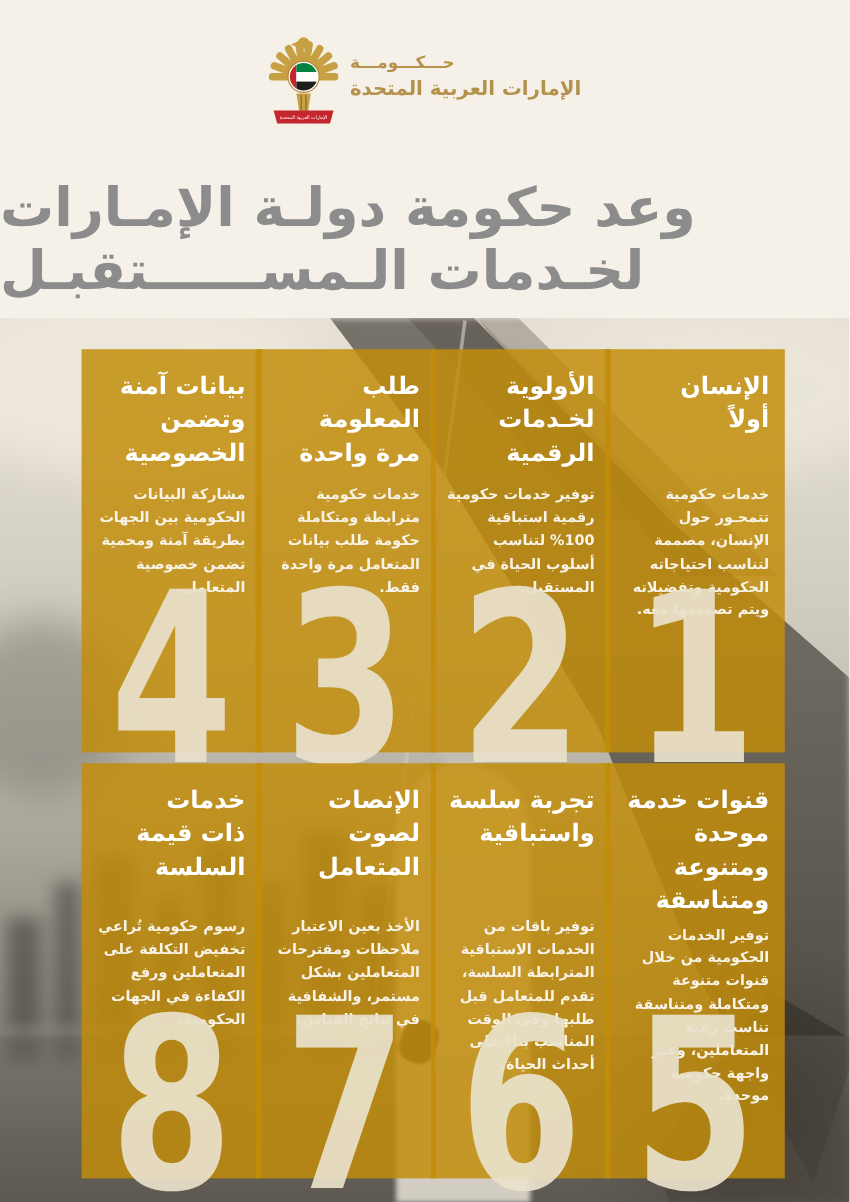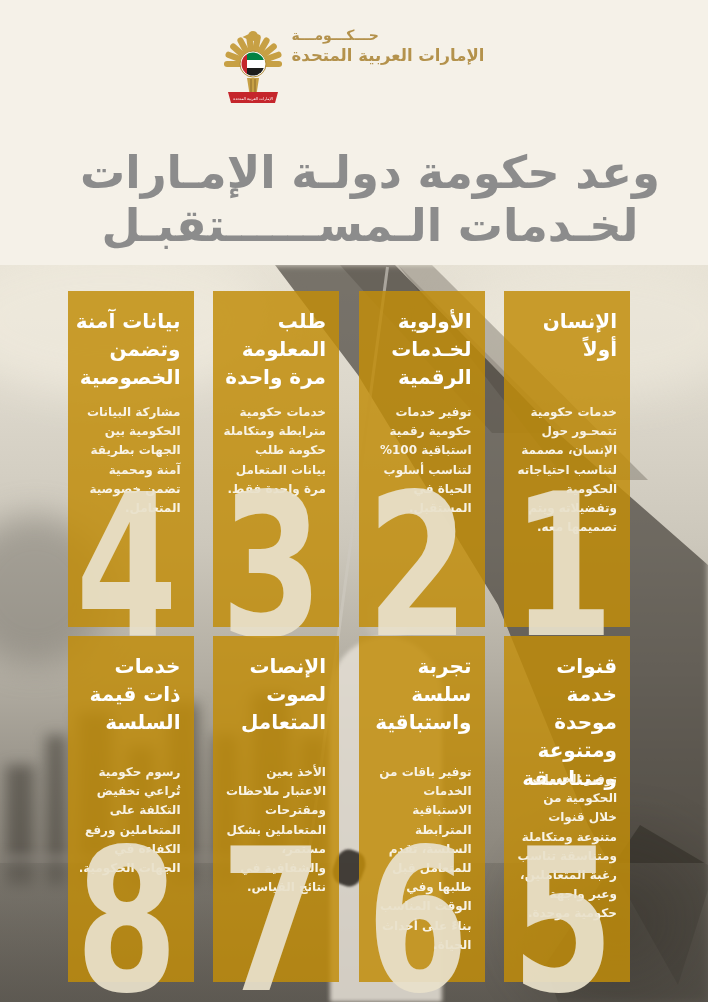--- a/index.html
+++ b/index.html
@@ -1,26 +1,26 @@
 <!DOCTYPE html>
 <html lang="ar"><head>
 <meta charset="utf-8">
 <style>
   html,body{margin:0;padding:0;}
   body{background:#ffffff;font-family:"DejaVu Sans",sans-serif;}
   .poster{position:relative;width:708px;height:1002px;margin:0 auto;background:#f5f1e8;overflow:hidden;}
 
   
-  .logo-row{position:absolute;top:26px;left:0;right:0;display:flex;justify-content:center;gap:10px;z-index:6;}
+  .logo-row{position:absolute;top:26px;left:0;right:0;display:flex;justify-content:center;align-items:center;gap:10px;z-index:6;}
   .logo-text{direction:rtl;text-align:left;color:#b4924c;line-height:1.35;}
   .logo-line1{font-size:14px;font-weight:bold;letter-spacing:1px;}
   .logo-line2{font-size:16.5px;font-weight:bold;}
 
   
-  .main-title{position:absolute;top:116px;left:0;right:16px;z-index:6;text-align:center;direction:rtl;color:#8c8c8c;font-weight:bold;font-size:45px;line-height:1.18;padding-left:48px;}
+  .main-title{position:absolute;top:116px;left:0;right:16px;z-index:6;text-align:left;direction:rtl;color:#8c8c8c;font-weight:bold;font-size:45px;line-height:1.18;}
 
   
   .photo{position:absolute;top:265px;left:0;width:708px;height:737px;overflow:hidden;
          background:linear-gradient(180deg,#e6e1d4 0%,#dcd7cb 18%,#ccc7bb 38%,#b3aea3 55%,#9b968c 68%,#8c877d 80%,#7f7a71 92%,#77726a 100%);}
   .shape{position:absolute;}
   .cloud1{left:-50px;top:-20px;width:320px;height:150px;background:#efeadd;border-radius:50%;filter:blur(20px);opacity:.85;}
   .cloud2{right:-40px;top:-10px;width:300px;height:140px;background:#ece7da;border-radius:50%;filter:blur(20px);opacity:.8;}
   .cloud3{left:-40px;top:250px;width:150px;height:150px;background:rgba(122,117,109,.5);border-radius:50%;filter:blur(16px);}
   .flag-main{left:0;top:0;width:708px;height:737px;background:rgba(52,47,40,.62);filter:blur(3px);
     clip-path:polygon(275px 0px,395px 0px,560px 170px,708px 300px,708px 625px,678px 720px,588px 560px,498px 340px,358px 110px);}
@@ -38,21 +38,21 @@
   .b5{left:168px;width:30px;height:182px;} .b6{left:214px;width:24px;height:150px;}
   .b7{left:252px;width:38px;height:192px;} .b8{left:300px;width:26px;height:148px;}
   .shoreline{left:0;top:588px;width:340px;height:12px;background:rgba(134,130,122,.55);filter:blur(4px);}
   .sea{left:0;top:598px;width:708px;height:139px;background:linear-gradient(180deg,rgba(106,102,94,.45),rgba(82,78,71,.7));}
   .person{left:330px;top:372px;width:112px;height:365px;background:rgba(226,221,211,.88);border-radius:56px 56px 0 0;filter:blur(2px);}
   .person-head{left:366px;top:328px;width:42px;height:52px;background:rgba(196,191,181,.85);border-radius:50%;filter:blur(3px);}
   .hand{left:334px;top:585px;width:30px;height:36px;background:rgba(50,46,40,.9);border-radius:40%;transform:rotate(20deg);filter:blur(1px);}
   .corner-shade{right:-50px;bottom:-50px;width:280px;height:260px;background:radial-gradient(closest-side,rgba(40,36,30,.4),rgba(40,36,30,0));filter:blur(10px);}
 
   
-  .card{position:absolute;width:126px;background:rgba(193,141,9,.84);direction:rtl;z-index:5;}
+  .card{position:absolute;width:150px;background:rgba(193,141,9,.84);direction:rtl;z-index:5;}
   .r1{top:26px;height:336px;}
   .r2{top:371px;height:346px;}
   .c-a{left:504px;} .c-b{left:358.5px;} .c-c{left:213px;} .c-d{left:67.5px;}
   .card-title{white-space:pre-line;color:#ffffff;font-weight:bold;font-size:20px;line-height:1.4;padding:16px 13px 0 8px;text-align:right;}
   .card-desc{position:absolute;top:112px;right:13px;left:9px;color:#f8f3e6;font-size:12px;font-weight:bold;line-height:1.6;text-align:right;}
   .r2 .card-desc{top:127px;}
   .card.desc-low .card-desc{top:134px;}
   .card-number{position:absolute;bottom:-39px;left:0;right:0;text-align:center;font-weight:bold;font-size:198px;line-height:1;color:#e9e1cb;opacity:.93;transform:scaleX(.74);transform-origin:50% 100%;}
 </style>
 </head>

